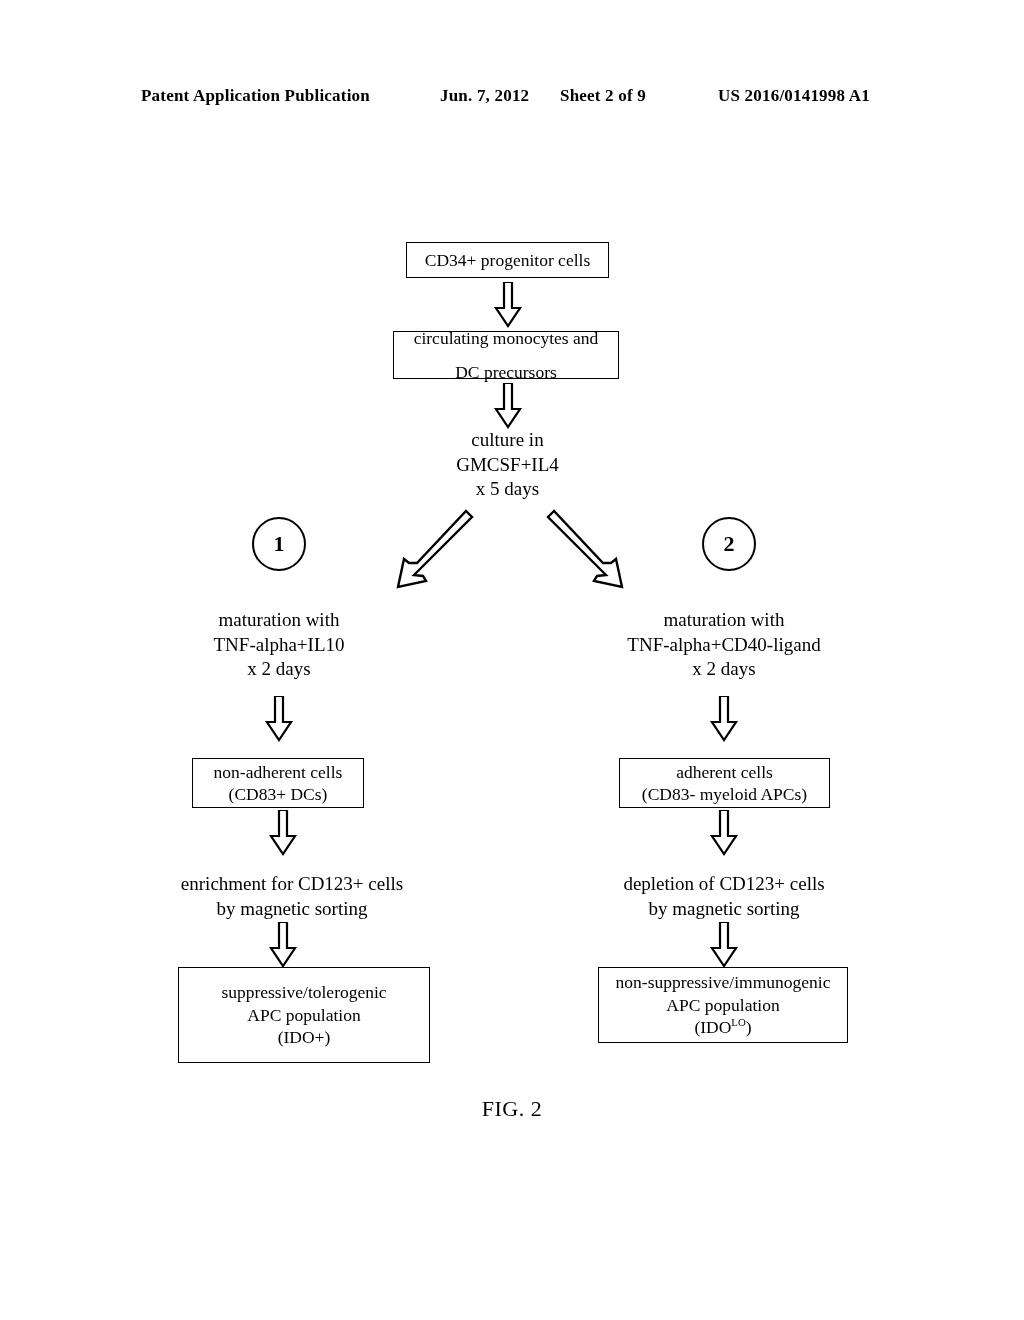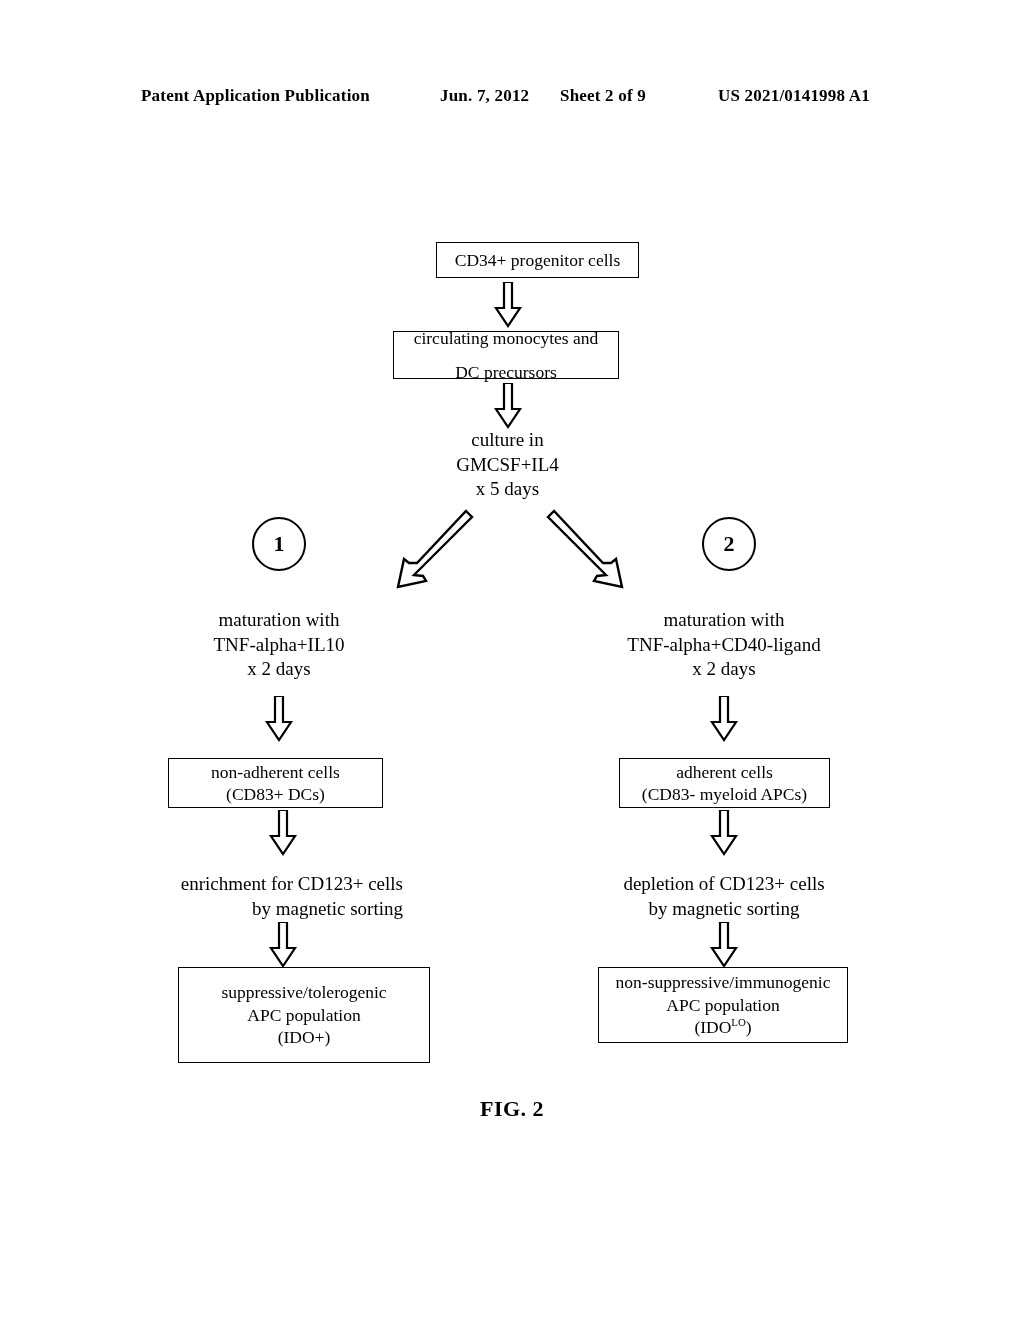--- a/index.html
+++ b/index.html
@@ -96,40 +96,40 @@
   .diagarrow { position: absolute; }
   .diagarrow svg { display: block; }
 
   
   .fig-caption {
     position: absolute;
     left: 0;
     top: 1096px;
     width: 1024px;
     text-align: center;
-    font-weight: bold;
+    font-weight: normal;
     font-size: 22px;
     letter-spacing: 0.5px;
   }
 
   sup { font-size: 0.62em; vertical-align: super; line-height: 0; margin-top: 28px; }
 </style>
 </head>
 <body>
 
 <div class="page-header">
   <span class="hdr-pub">Patent Application Publication</span>
   <span class="hdr-date">Jun. 7, 2012</span>
   <span class="hdr-sheet">Sheet 2 of 9</span>
-  <span class="hdr-num">US 2021/0141998 A1</span>
+  <span class="hdr-num">US 2016/0141998 A1</span>
 </div>
 
 <div id="flow">
 
-  <div class="node" style="left:406px; top:242px; width:203px; height:36px;margin-left:30px;">
+  <div class="node" style="left:406px; top:242px; width:203px; height:36px;">
     <span class="ln">CD34+ progenitor cells</span>
   </div>
 
   <div class="varrow" style="left:493px; top:282px;">
     <svg width="30" height="46" viewBox="0 0 30 46">
       <polygon points="11,0 19,0 19,26 27,26 15,44 3,26 11,26" fill="#ffffff" stroke="#000000" stroke-width="2.2" stroke-linejoin="miter"></polygon>
     </svg>
   </div>
 
   <div class="node" style="left:393px; top:331px; width:226px; height:48px;gap:12px;">
@@ -186,21 +186,21 @@
       <polygon points="11,0 19,0 19,26 27,26 15,44 3,26 11,26" fill="#ffffff" stroke="#000000" stroke-width="2.2" stroke-linejoin="miter"></polygon>
     </svg>
   </div>
 
   <div class="varrow" style="left:709px; top:696px;">
     <svg width="30" height="46" viewBox="0 0 30 46">
       <polygon points="11,0 19,0 19,26 27,26 15,44 3,26 11,26" fill="#ffffff" stroke="#000000" stroke-width="2.2" stroke-linejoin="miter"></polygon>
     </svg>
   </div>
 
-  <div class="node" style="left:168px; top:758px; width:215px; height:50px;">
+  <div class="node" style="left:192px; top:758px; width:172px; height:50px;">
     <span class="ln">non-adherent cells</span>
     <span class="ln">(CD83+ DCs)</span>
   </div>
 
   <div class="node" style="left:619px; top:758px; width:211px; height:50px;font-family:Liberation Serif, serif;">
     <span class="ln">adherent cells</span>
     <span class="ln">(CD83- myeloid APCs)</span>
   </div>
 
   <div class="varrow" style="left:268px; top:810px;">
@@ -208,21 +208,21 @@
       <polygon points="11,0 19,0 19,26 27,26 15,44 3,26 11,26" fill="#ffffff" stroke="#000000" stroke-width="2.2" stroke-linejoin="miter"></polygon>
     </svg>
   </div>
 
   <div class="varrow" style="left:709px; top:810px;">
     <svg width="30" height="46" viewBox="0 0 30 46">
       <polygon points="11,0 19,0 19,26 27,26 15,44 3,26 11,26" fill="#ffffff" stroke="#000000" stroke-width="2.2" stroke-linejoin="miter"></polygon>
     </svg>
   </div>
 
-  <div class="textlabel" style="left:163px; top:872px; width:240px;text-align:right;">
+  <div class="textlabel" style="left:172px; top:872px; width:240px;">
     <span class="ln">enrichment for CD123+ cells</span>
     <span class="ln">by magnetic sorting</span>
   </div>
 
   <div class="textlabel" style="left:604px; top:872px; width:240px;">
     <span class="ln">depletion of CD123+ cells</span>
     <span class="ln">by magnetic sorting</span>
   </div>
 
   <div class="varrow" style="left:268px; top:922px;">

